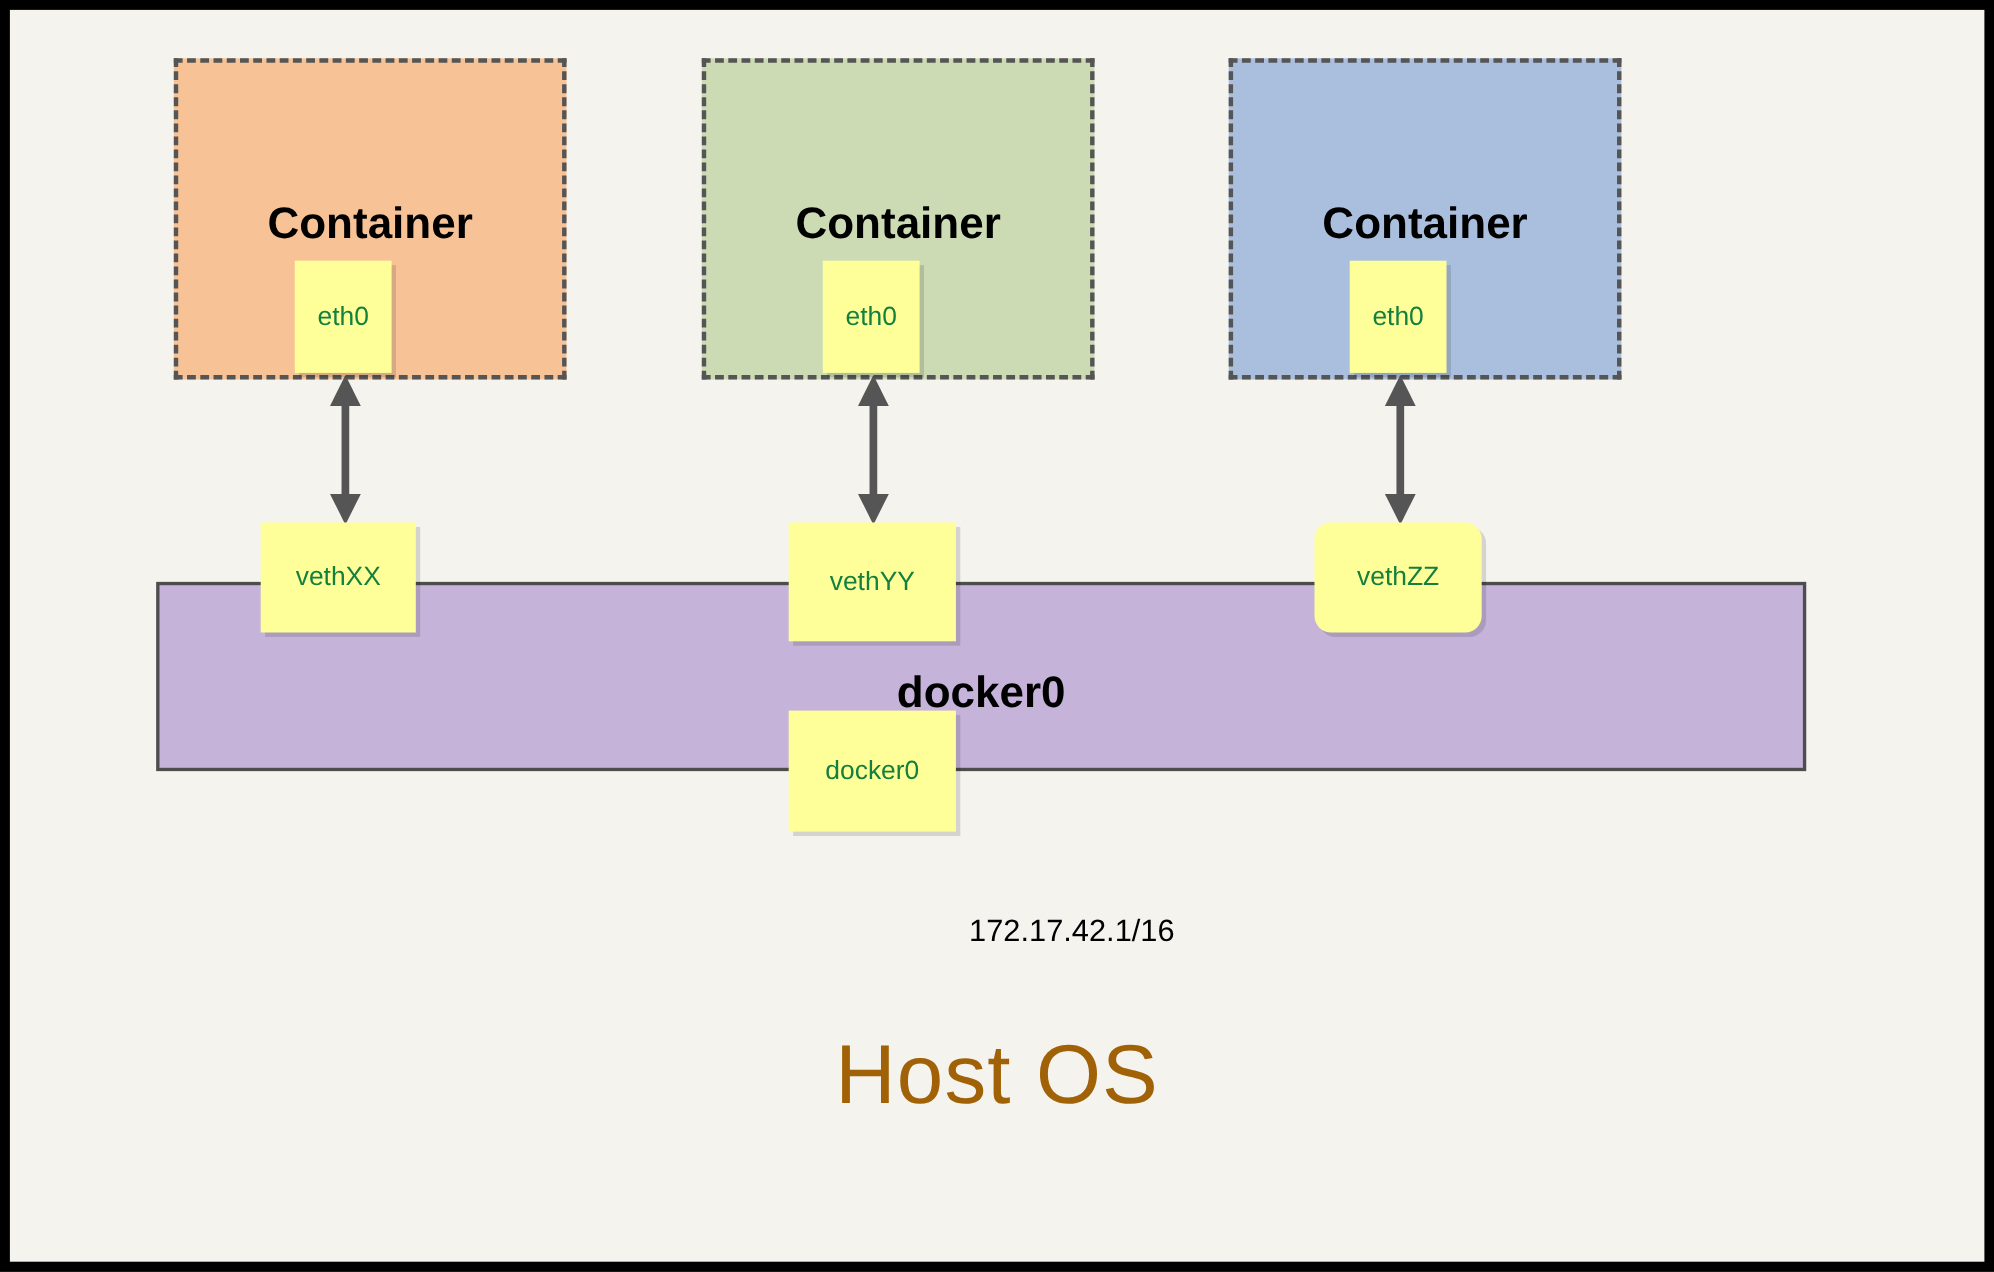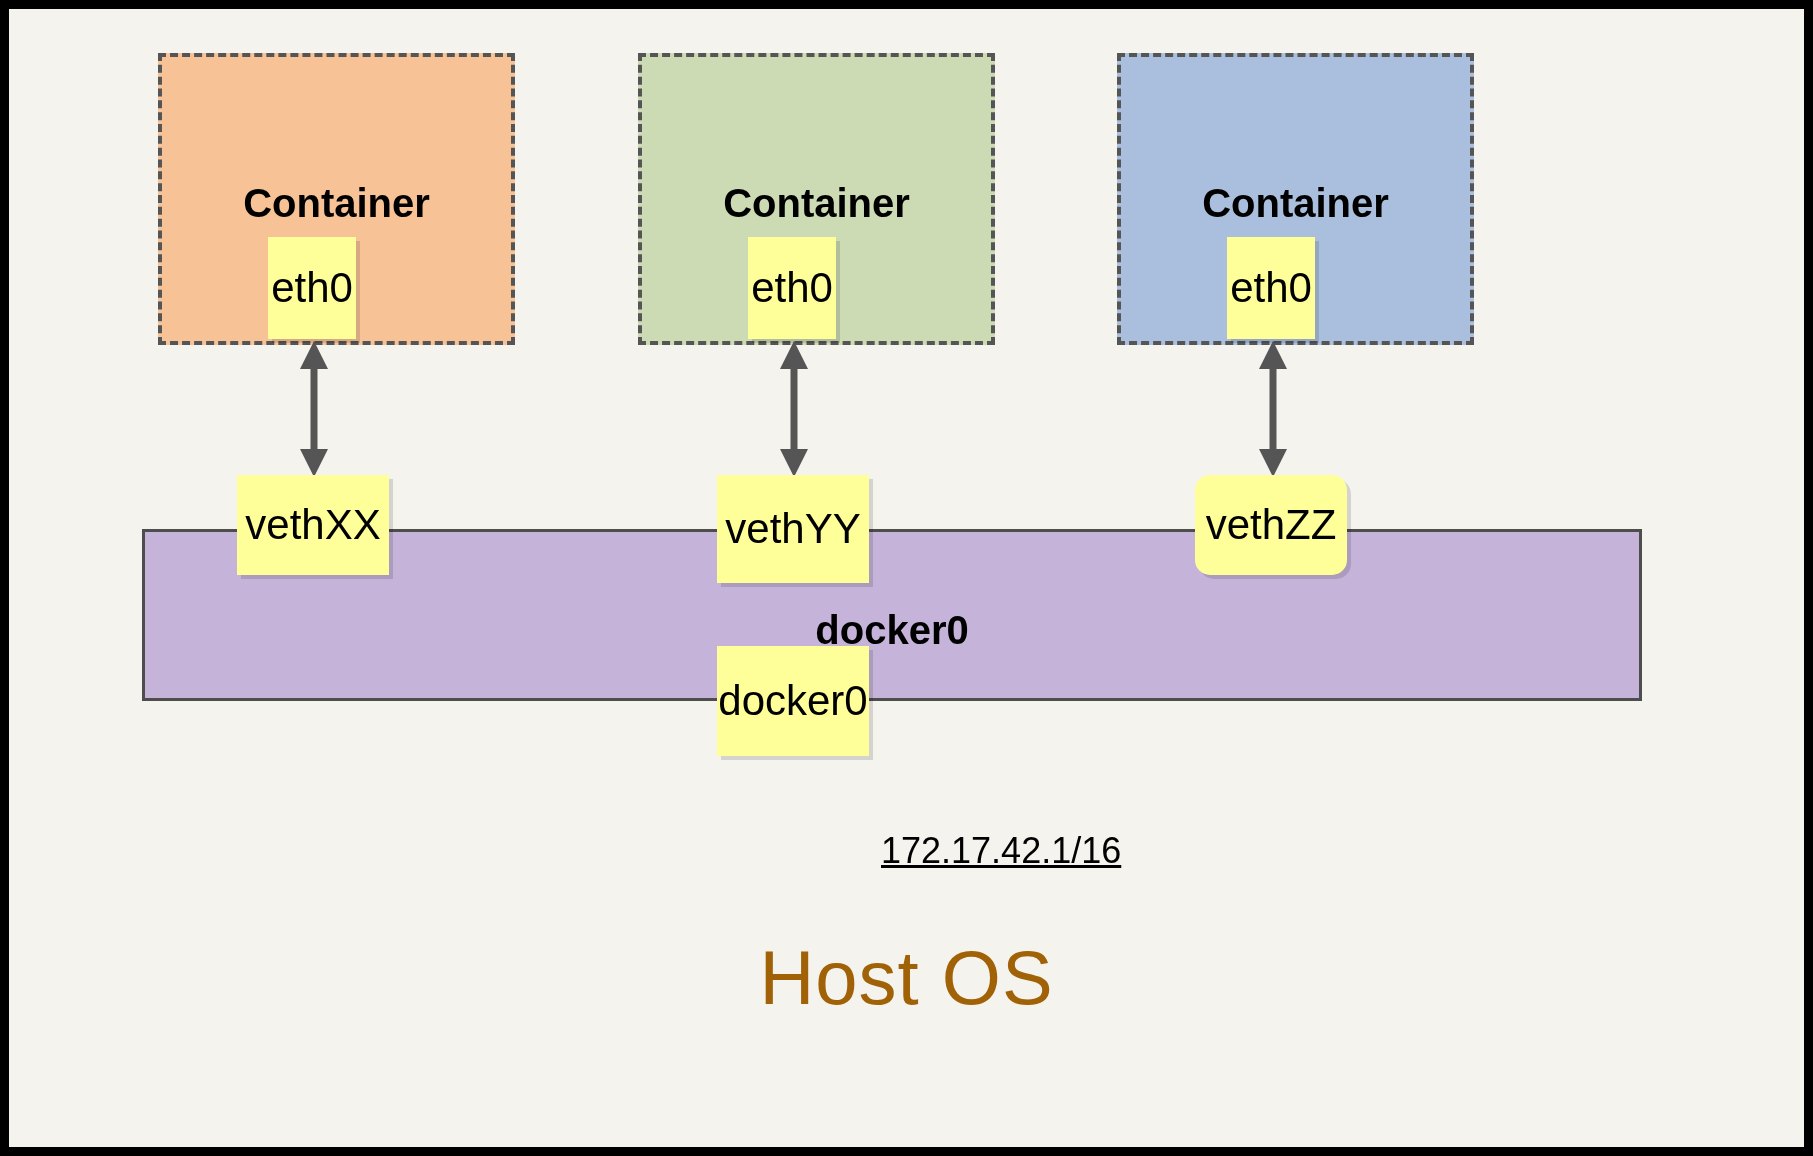--- a/index.html
+++ b/index.html
@@ -52,22 +52,22 @@
 
   
   .note {
     position: absolute;
     box-sizing: border-box;
     background: #ffff99;
     box-shadow: 4px 4px 0 rgba(0,0,0,0.13);
     display: flex;
     align-items: center;
     justify-content: center;
-    font-size: 42px;
-    color: #000000;
+    font-size: 24px;
+    color: #15803d;
     z-index: 6;
   }
 
   
   #docker-bar {
     position: absolute;
     box-sizing: border-box;
     left: 133px;
     top: 520px;
     width: 1500px;
@@ -95,22 +95,21 @@
 
   
   .plain-label {
     position: absolute;
     color: #000000;
     white-space: nowrap;
   }
   #ip-label {
     left: 872px;
     top: 821px;
-    font-size: 36px;
-    text-decoration: underline;
+    font-size: 28px;
   }
   #host-os-wrap {
     position: absolute;
     left: 0;
     right: 0;
     top: 925px;
     text-align: center;
   }
 </style>
 </head>
@@ -125,21 +124,21 @@
     <div class="note" style="left:259px; top:228px; width:88px; height:102px;">
       <span>eth0</span>
     </div>
 
     <svg class="arrow" style="left:285px; top:330px;" width="40" height="140" viewBox="0 0 40 140">
       <line x1="20" y1="22" x2="20" y2="118" stroke="#555555" stroke-width="7"></line>
       <polygon points="20,2 6,30 34,30" fill="#555555"></polygon>
       <polygon points="20,138 6,110 34,110" fill="#555555"></polygon>
     </svg>
 
-    <div class="note" style="left:228px; top:466px; width:152px; height:100px;text-align:right;">
+    <div class="note" style="left:228px; top:466px; width:141px; height:100px;text-align:right;">
       <span>vethXX</span>
     </div>
 
     <div class="container-box" style="left:629px; background:#ccdbb4;">
       <div class="container-title">Container</div>
     </div>
     <div class="note" style="left:739px; top:228px; width:88px; height:102px;">
       <span>eth0</span>
     </div>
 

